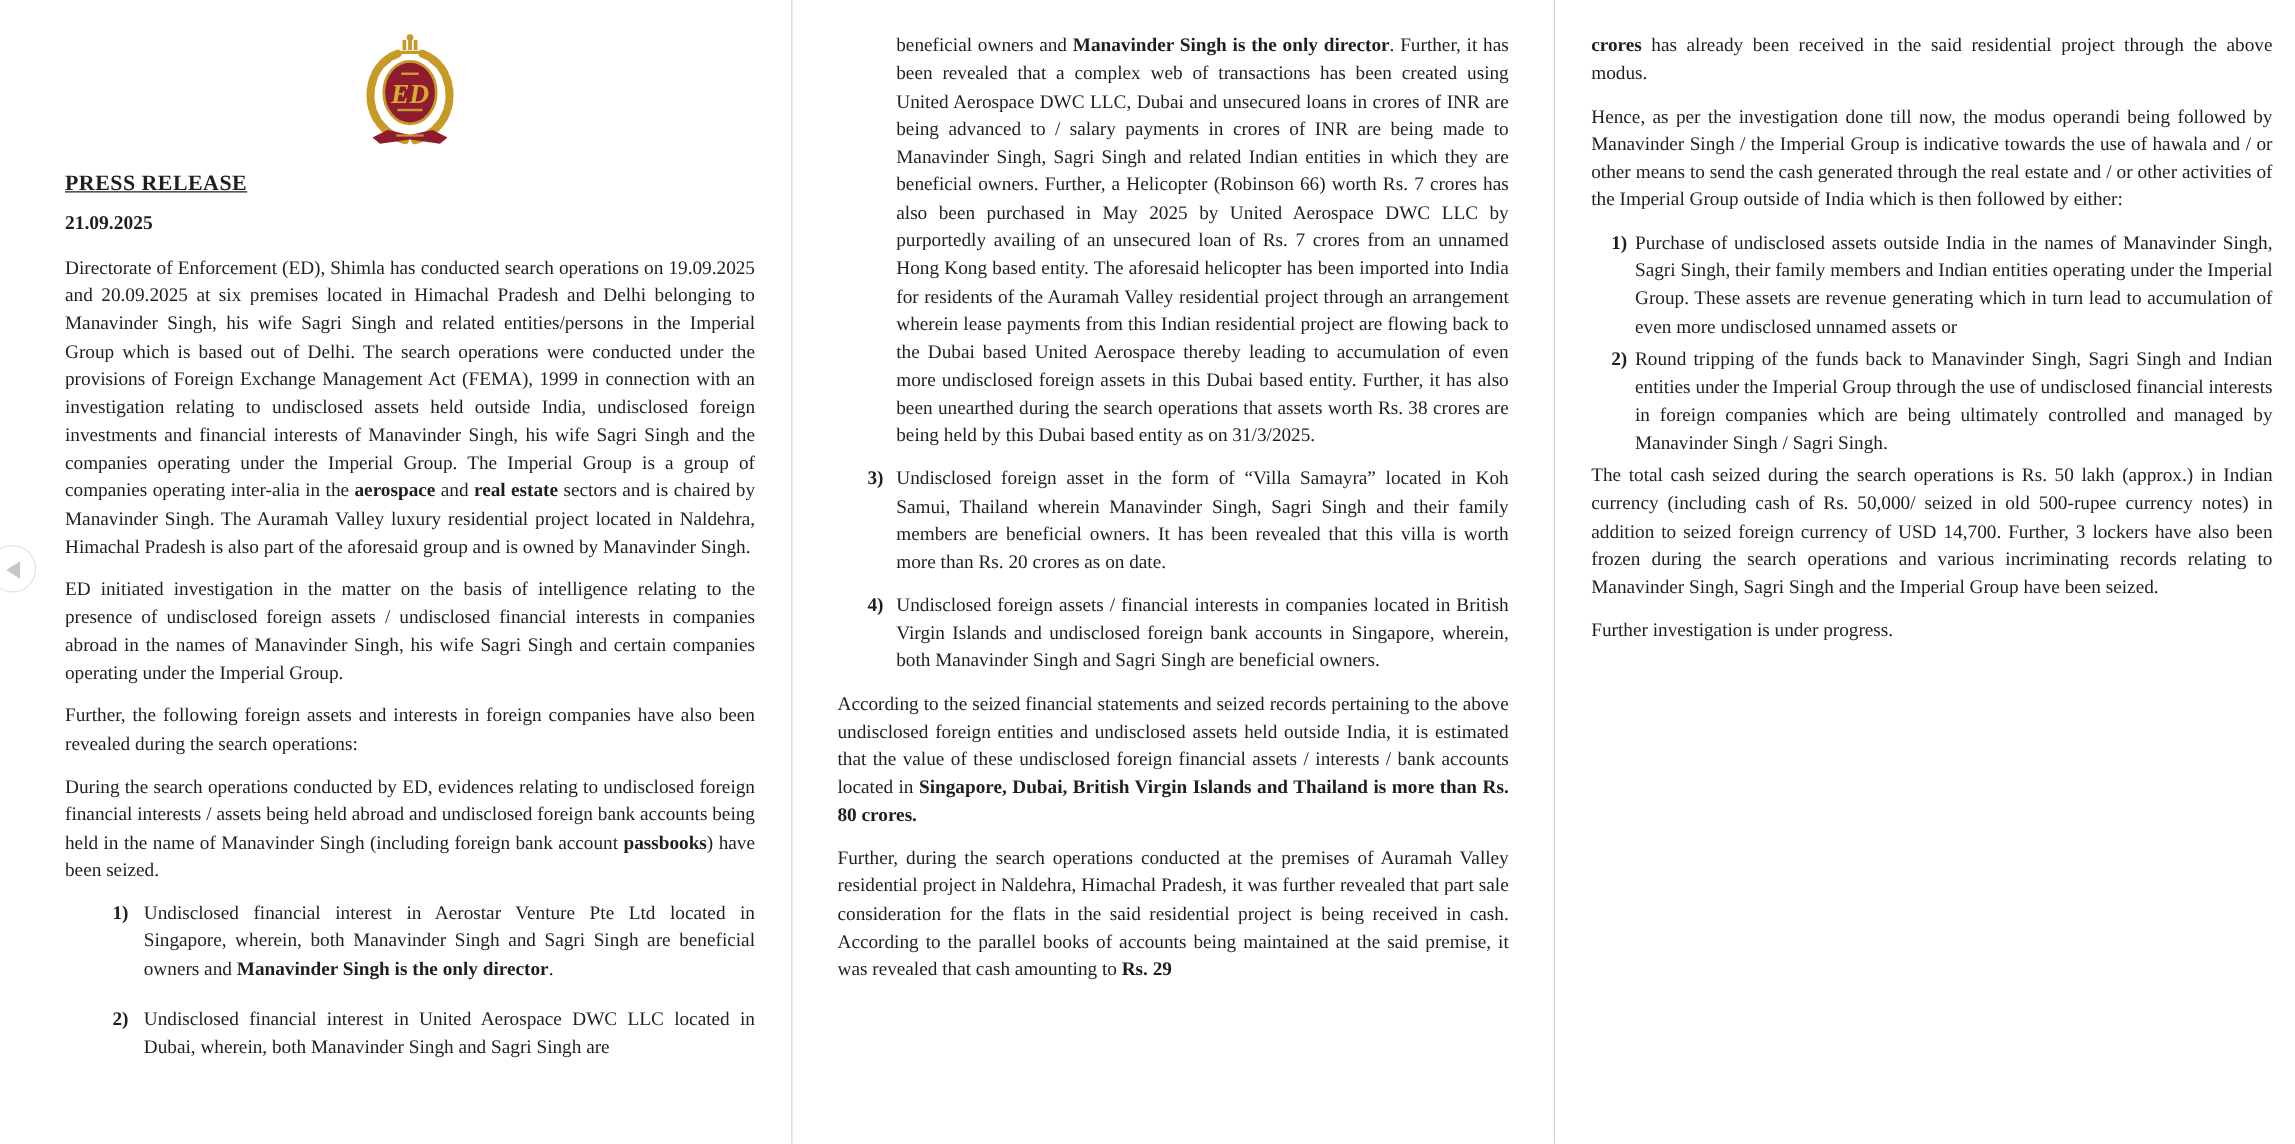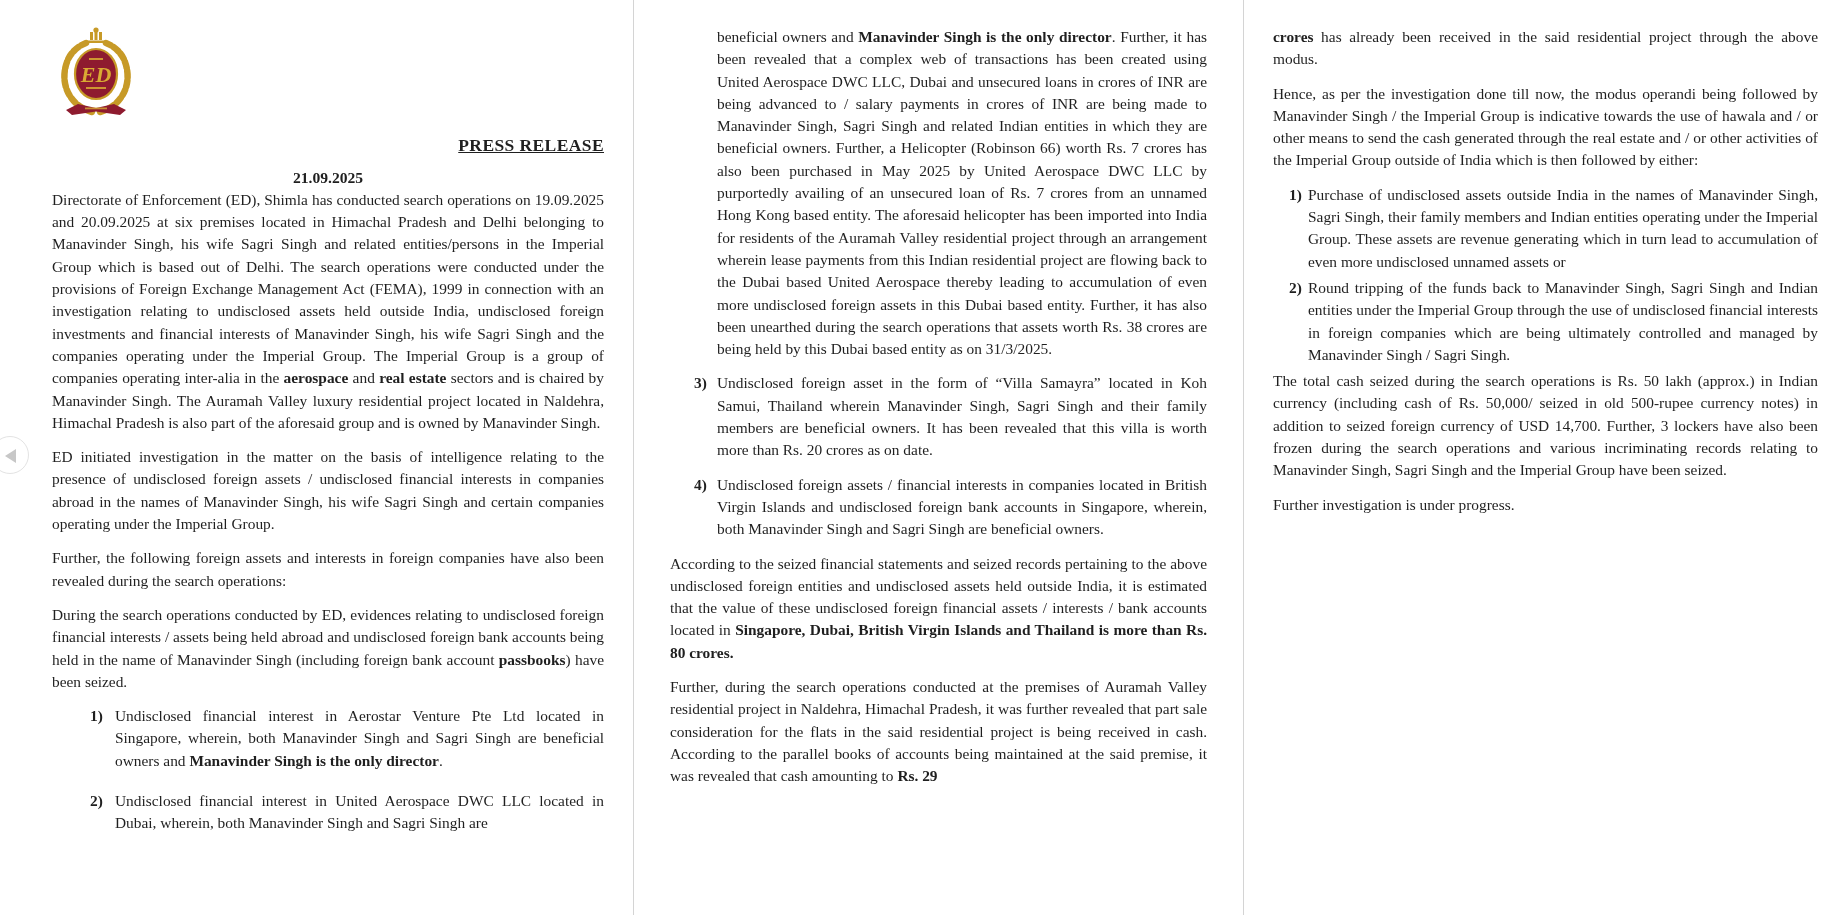--- a/index.html
+++ b/index.html
@@ -10,24 +10,24 @@
   }
   .divider { position:absolute; top:0; bottom:0; width:1px; background:#d4d4d4; }
   .divider.d1 { left:633px; }
   .divider.d2 { left:1243px; }
 
   .col { position:absolute; top:26px; text-align:justify; font-size:15.4px; line-height:22.3px; }
   .col1 { left:52px;   width:552px; }
   .col2 { left:670px;  width:537px; }
   .col3 { left:1273px; width:545px; }
 
-  .logo-wrap { text-align:left; margin-bottom:10px; }
-  .title { text-align:right; font-weight:bold; font-size:17.5px; letter-spacing:.4px;
+  .logo-wrap { text-align:center; margin-bottom:10px; }
+  .title { text-align:left; font-weight:bold; font-size:17.5px; letter-spacing:.4px;
            text-decoration:underline; margin-bottom:10px; }
-  .date  { text-align:center; font-weight:bold; font-size:15.6px; }
+  .date  { text-align:left; font-weight:bold; font-size:15.6px; margin-bottom:14px; }
 
   .para { margin-bottom:12px; }
   .li { position:relative; margin-bottom:12px; }
   .num { position:absolute; font-weight:bold; }
   b { font-weight:bold; }
 
   .col1 .li { padding-left:63px; }  .col1 .num { left:38px; }
   .col2 .li { padding-left:47px; }  .col2 .num { left:24px; }
   .col3 .li { padding-left:35px; }  .col3 .num { left:16px; }
   .col1 .li { margin-bottom:18px; }

